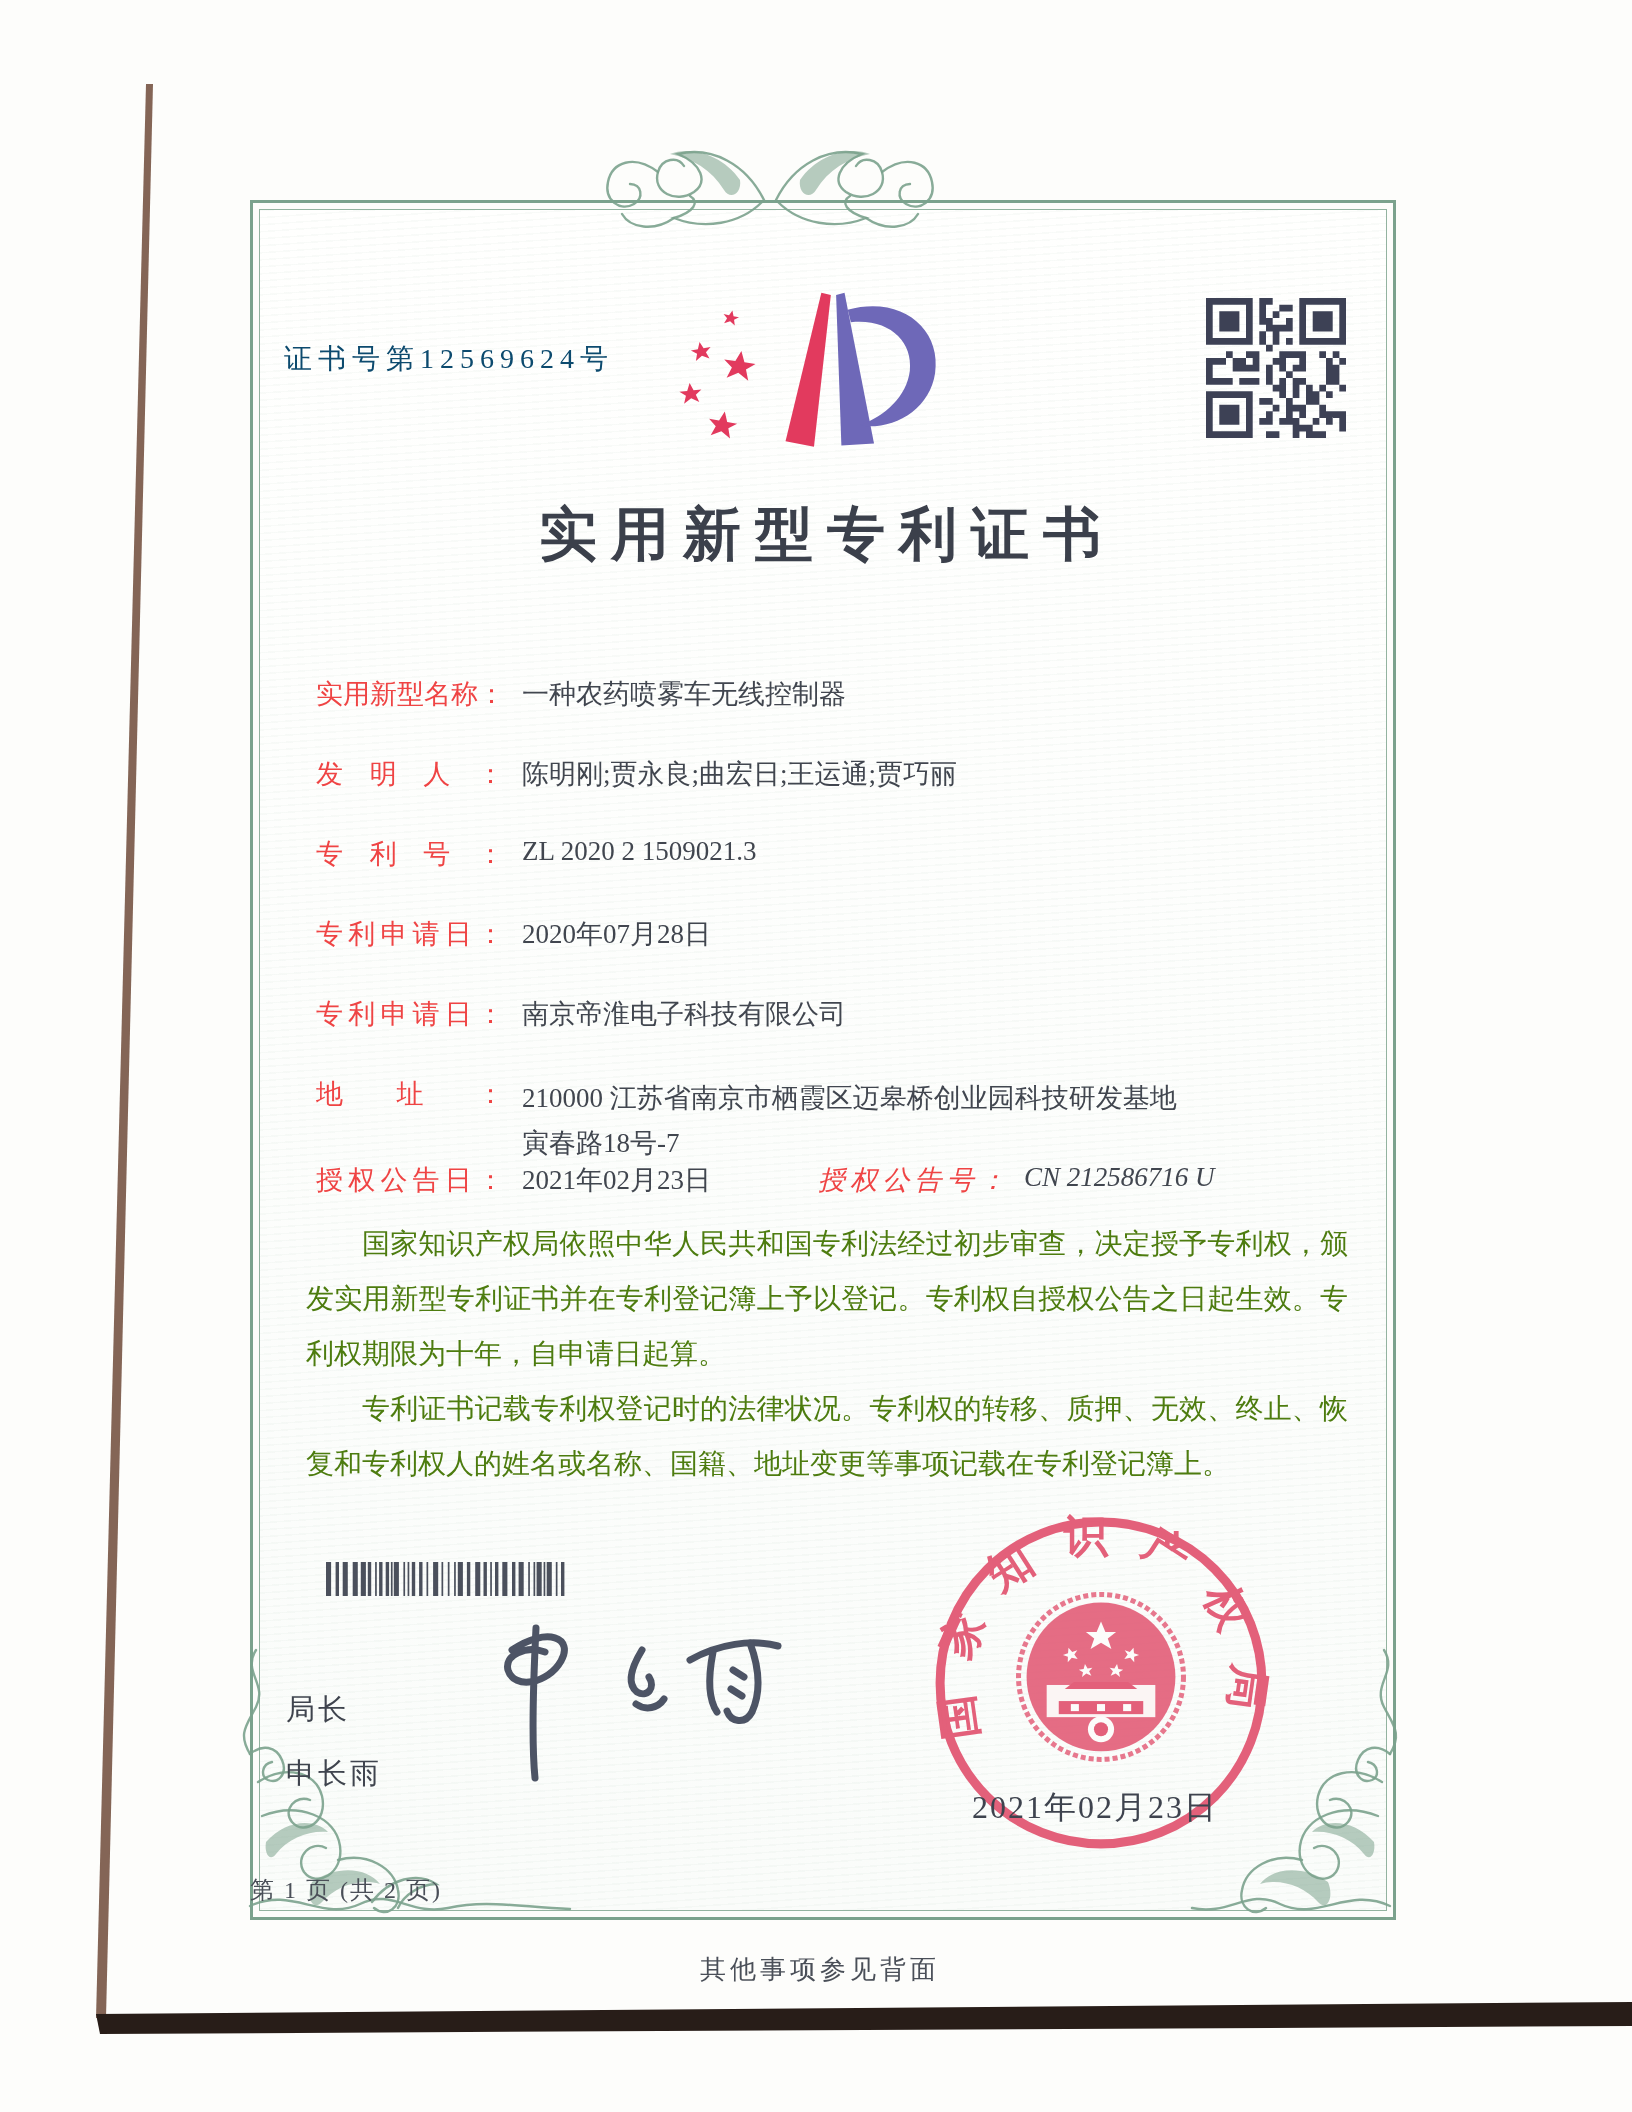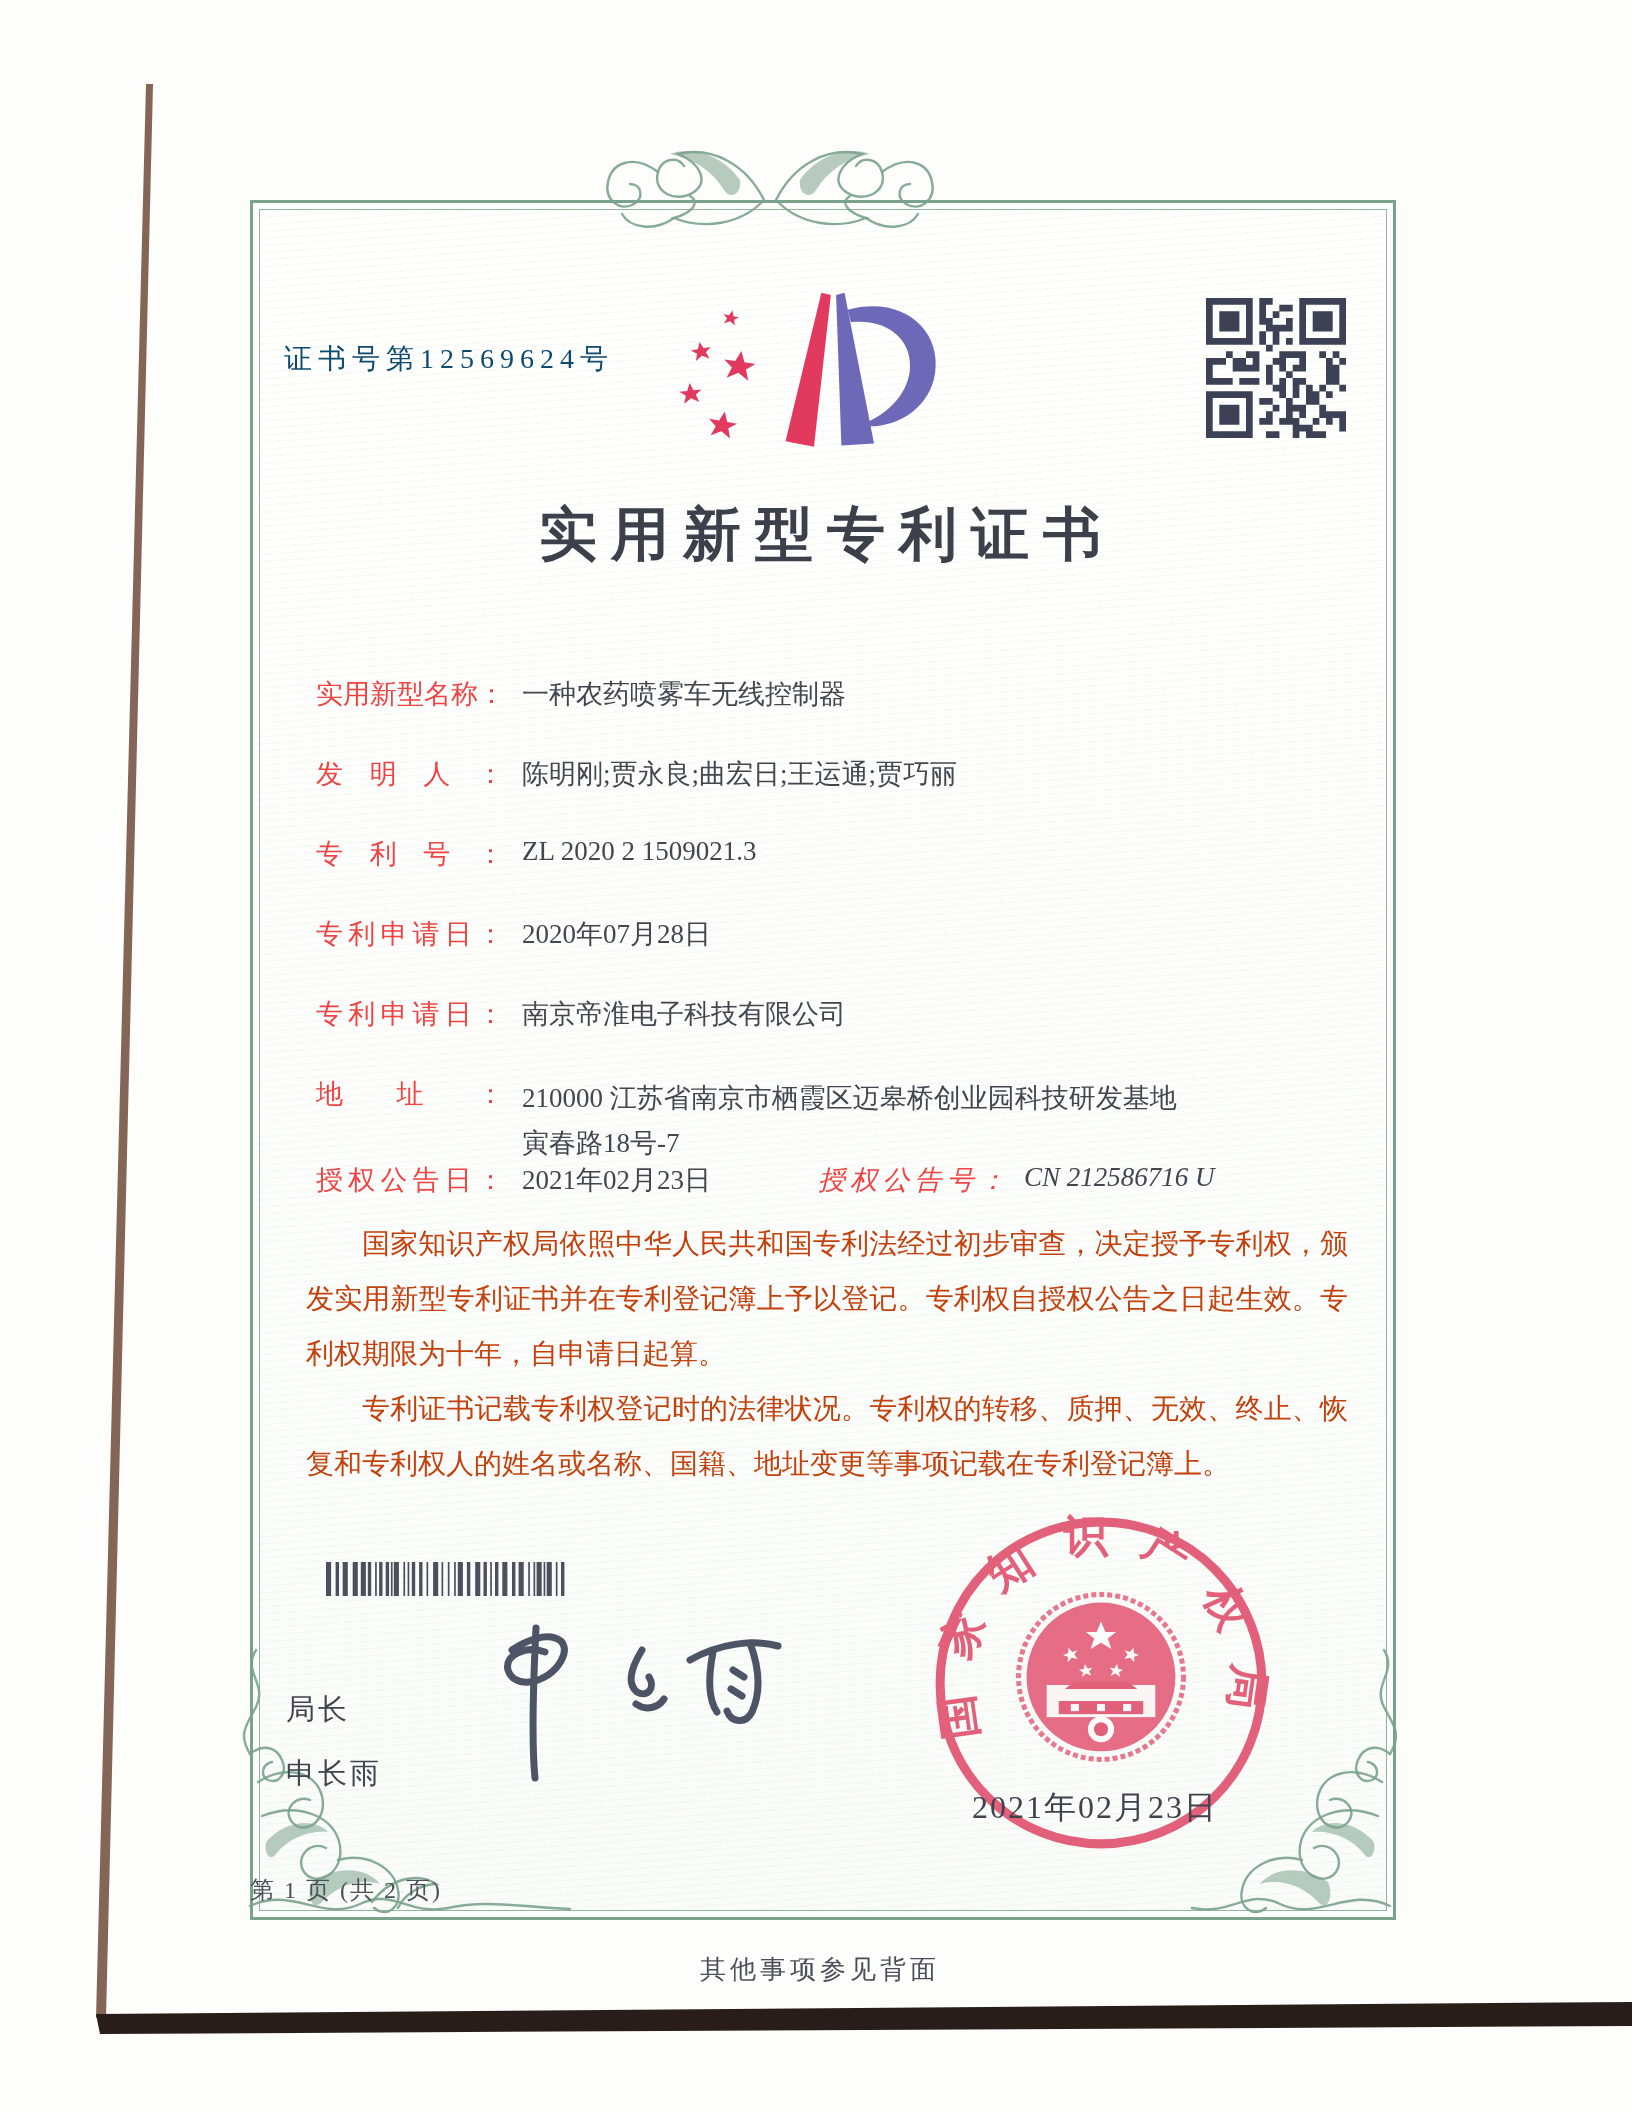--- a/index.html
+++ b/index.html
@@ -26,21 +26,21 @@
          color:#3b404b;}
   
   .f-row{position:absolute;left:316px;font-size:27px;color:#41464f;white-space:nowrap;}
   .f-label{display:inline-block;width:188px;text-align:justify;text-align-last:justify;
            color:#ef4444;vertical-align:top;}
   .f-value{margin-left:18px;}
   .addr-value{display:inline-block;margin-left:18px;white-space:normal;width:770px;line-height:45px;vertical-align:top;}
   .grant2{position:absolute;left:502px;top:0;font-style:italic;}
   
   .legal{position:absolute;left:306px;top:1216px;width:1042px;font-size:28px;line-height:55px;
-         color:#c2410c;text-align:justify;}
+         color:#4d7c0f;text-align:justify;}
   .legal p{margin:0;text-indent:2em;}
   
   .barcode{position:absolute;left:324px;top:1562px;width:246px;height:34px;}
   .barcode path{fill:var(--bar-dark);}
   .officer-title{position:absolute;left:286px;top:1690px;font-size:29px;color:#3f444e;letter-spacing:3px;}
   .officer-name{position:absolute;left:286px;top:1754px;font-size:29px;color:#3f444e;letter-spacing:3px;}
   .sig{position:absolute;left:450px;top:1606px;width:380px;height:214px;}
   .sig path{fill:none;stroke:var(--sig-ink);stroke-width:7;stroke-linecap:round;stroke-linejoin:round;}
   .seal{position:absolute;left:925px;top:1514px;width:352px;height:352px;opacity:.93;}
   .seal .red{fill:var(--seal-red);}

